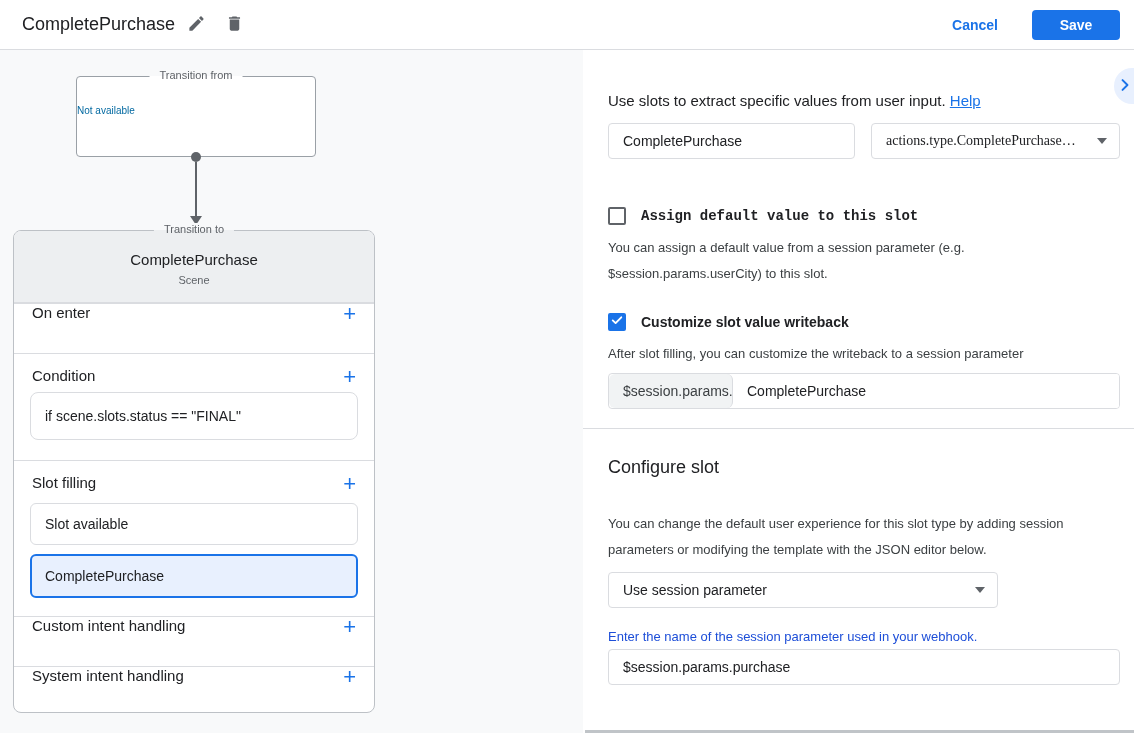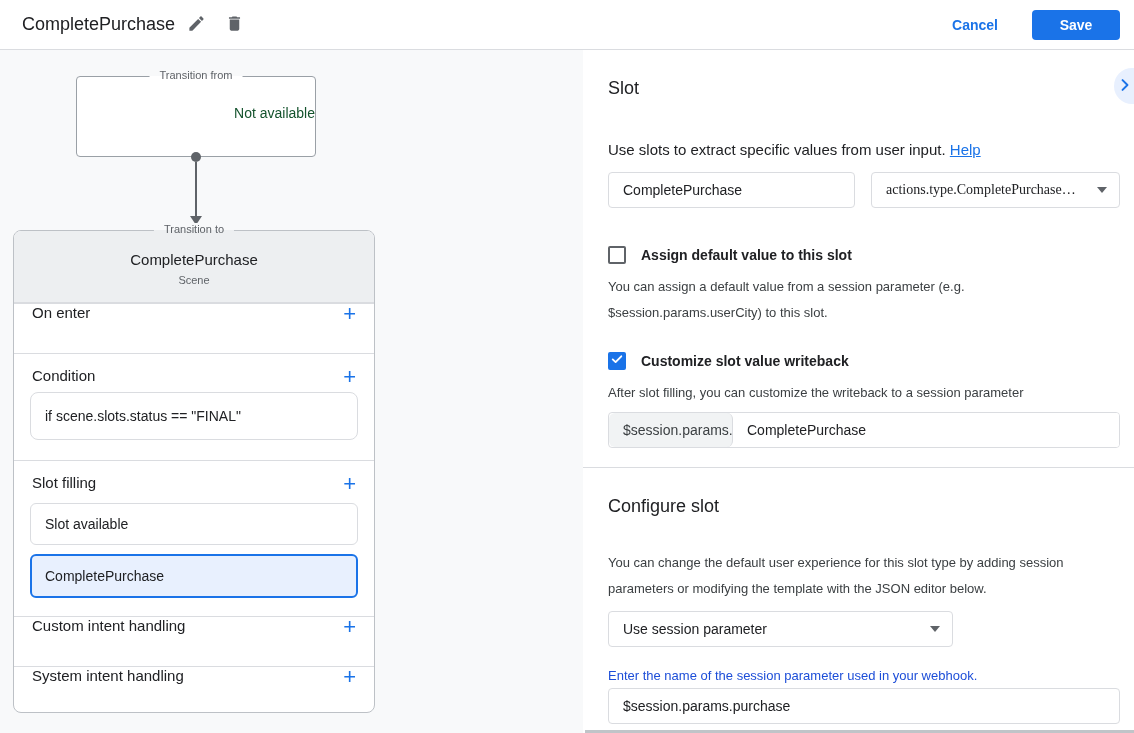--- a/index.html
+++ b/index.html
@@ -27,22 +27,22 @@
   .right-panel { flex:1; background:#fff; position:relative; overflow:hidden;
                  padding:0 14px 0 25px; }
 
   
   .tfrom-box { position:absolute; left:76px; top:26px; width:240px; height:81px;
                background:#fff; border:1px solid #9aa0a6; border-radius:4px; }
   .legend { position:absolute; top:-8px; left:50%; transform:translateX(-50%);
             font-size:11px; color:#5f6368; padding:0 10px; white-space:nowrap; }
   .legend-from { background:linear-gradient(to bottom,#f8f9fa 55%,#ffffff 45%);text-align:center; }
   .legend-to   { background:linear-gradient(to bottom,#f8f9fa 55%,#edeff1 45%); }
-  .tfrom-content { position:absolute; left:0; right:0; top:28px; text-align:right;
-                   font-size:14px; color:#14532d; }
+  .tfrom-content { position:absolute; left:0; right:0; top:28px; text-align:left;
+                   font-size:10px; color:#0369a1; }
   .conn-dot { position:absolute; left:191px; top:102px; width:10px; height:10px;
               border-radius:50%; background:#5f6368; }
   .conn-line { position:absolute; left:195px; top:112px; width:2px; height:54px;
                background:#5f6368; }
   .conn-arrow { position:absolute; left:190px; top:166px; width:0; height:0;
                 border-left:6px solid transparent; border-right:6px solid transparent;
                 border-top:9px solid #5f6368; }
 
   
   .scene-card { position:absolute; left:13px; top:180px; width:362px;
@@ -80,38 +80,38 @@
                 font-size:14px; color:#202124; padding:0 14px;
                 font-family:"Liberation Sans", sans-serif; }
   .w-name { width:247px; }
   .dropdown { height:36px; border:1px solid #dadce0; border-radius:4px; background:#fff;
               display:flex; align-items:center; justify-content:space-between;
               padding:0 12px 0 14px; font-size:14px; color:#202124; cursor:pointer; }
   .w-type { width:249px;font-family:Liberation Serif, serif; }
   .caret { width:0; height:0; border-left:5px solid transparent;
            border-right:5px solid transparent; border-top:6px solid #5f6368; flex:none; }
   .cb-row { display:flex; align-items:center; cursor:pointer; }
-  .cb-row.first { margin-top:38px; }
+  .cb-row.first { margin-top:48px;font-family:Liberation Mono, monospace; }
   .cb-row.second { margin-top:26px; }
   .checkbox { width:18px; height:18px; border-radius:2px; flex:none;
               display:flex; align-items:center; justify-content:center; }
   .checkbox.unchecked { border:2px solid #5f6368; background:#fff; }
   .checkbox.checked { background:#1a73e8; border:2px solid #1a73e8; }
   .cb-label { font-size:14px; font-weight:bold; color:#202124; margin-left:15px; }
   .desc { font-size:13px; color:#3c4043; line-height:26px; margin-top:10px; max-width:514px; }
   .writeback-field { display:flex; height:36px; border:1px solid #dadce0; border-radius:4px;
                      margin-top:6px; overflow:hidden; background:#fff; }
   .wb-prefix { width:124px; background:#f1f3f4; border-right:1px solid #dadce0; flex:none;
                font-size:14px; color:#3c4043; line-height:34px; padding-left:14px;border-radius:6px; }
   .wb-input { flex:1; border:none; outline:none; font-size:14px; color:#202124;
               padding:0 14px; font-family:"Liberation Sans", sans-serif; }
   .divider { height:1px; background:#dadce0; margin:19px -14px 0 -25px; }
   .cfg-title { font-size:18px; color:#202124; margin-top:28px; }
   .cfg-desc { margin-top:33px; max-width:514px; }
-  .dd-session { width:345px; margin-top:9px; }
+  .dd-session { width:390px; margin-top:9px; }
   .hint { font-size:13px; color:#1d4ed8; margin-top:21px; }
   .param-input { width:512px; margin-top:5px; }
   .hscrollbar { position:absolute; bottom:0; left:2px; right:0; height:3px;
                 background:#c0c4c8; cursor:pointer; }
 </style>
 </head>
 <body>
 
 <div class="topbar">
   <span class="topbar-title">CompletePurchase</span>
@@ -191,21 +191,20 @@
   <div class="right-panel">
 
     <button class="collapse-btn">
       <span>
         <svg width="18" height="18" viewBox="0 0 22 22" fill="none" stroke="#1a73e8" stroke-width="2.4" stroke-linecap="round" stroke-linejoin="round">
             <polyline points="8,5 14,11 8,17"></polyline>
           </svg>
       </span>
     </button>
 
-    <div class="panel-title">Slot</div>
 
     <div class="intro">
       <span>Use slots to extract specific values from user input.</span>
       <span class="link">Help</span>
     </div>
 
     <div class="fields-row">
       <input class="text-input w-name" type="text" value="CompletePurchase" style="">
       <div class="dropdown w-type">
         <span>actions.type.CompletePurchase…</span>

